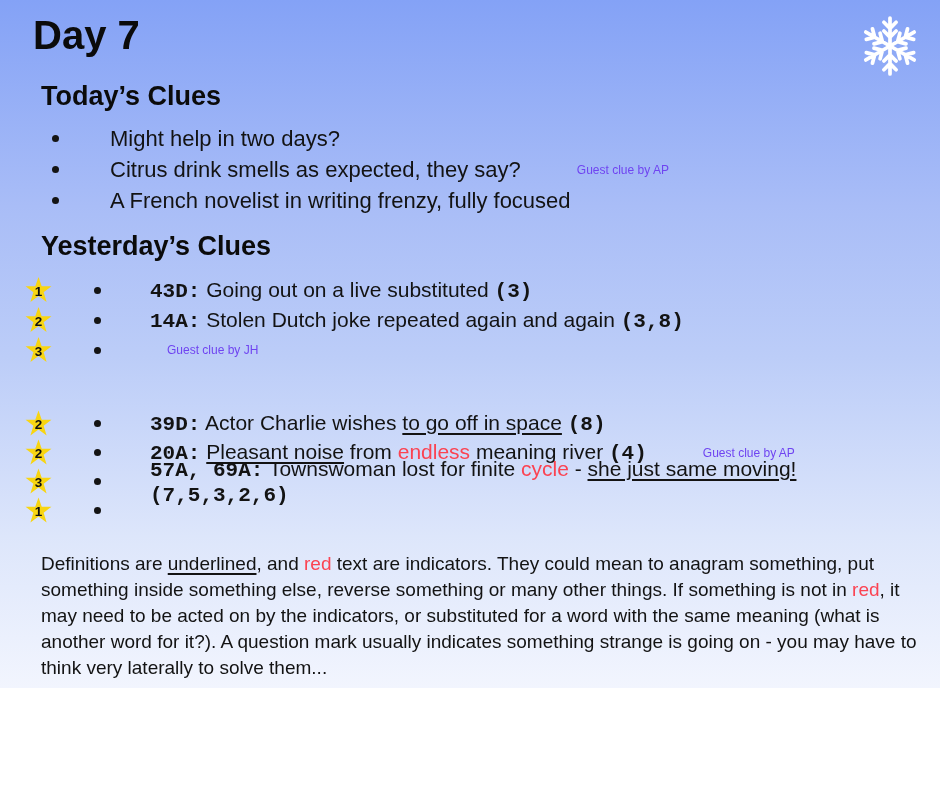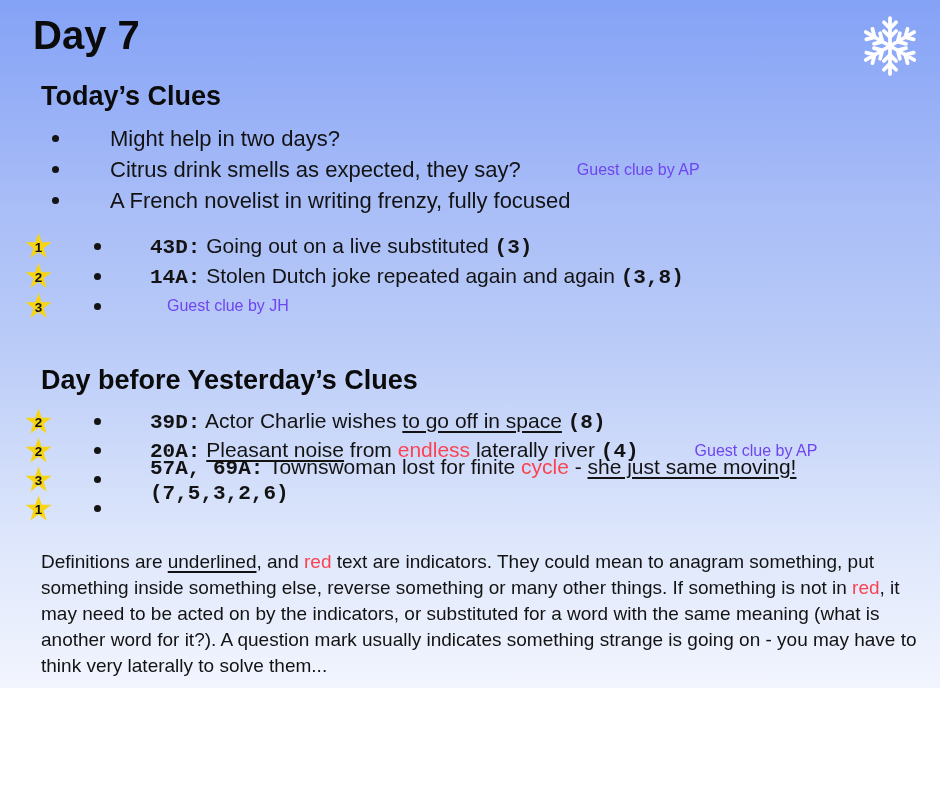--- a/index.html
+++ b/index.html
@@ -79,21 +79,21 @@
     margin-right:12px;
   }
   .star + .bullet{margin-right:10px;}
   .clue-text{white-space:pre-wrap;}
   .s-p{font-weight:400;}
   .s-b{font-weight:700;font-family:Liberation Mono, monospace;}
   .s-u{text-decoration:underline;text-underline-offset:3px;text-decoration-thickness:1.5px;}
   .s-r{color:var(--red);}
   .guest{
     color:var(--purple);
-    font-size:16px;
+    font-size:12px;
     margin-left:17px;
     white-space:nowrap;
   }
   .footnote{
     margin-top:26px;
     padding-left:8px;
     width:876px;
     font-size:19px;
     line-height:26px;
     white-space:normal;
@@ -142,51 +142,51 @@
           <span class="guest">Guest clue by AP</span>
         </div>
         <div class="clue-row">
           <span class="bullet"></span>
           <span class="clue-text"><span class="s-p">A French novelist in writing frenzy, fully focused</span></span>
         </div>
       </div>
   </section>
 
   <section class="sec-yesterday">
+    <h2 class="section-heading">Yesterday’s Clues</h2>
     <div class="clue-list">
         <div class="clue-row">
           <span class="star">1</span>
           <span class="bullet"></span>
           <span class="clue-text"><span class="s-b">43D:</span><span class="s-p"> Going out on a live substituted </span><span class="s-b">(3)</span></span>
         </div>
         <div class="clue-row">
           <span class="star">2</span>
           <span class="bullet"></span>
           <span class="clue-text"><span class="s-b">14A:</span><span class="s-p"> Stolen Dutch joke repeated again and again </span><span class="s-b">(3,8)</span></span>
         </div>
         <div class="clue-row">
           <span class="star">3</span>
           <span class="bullet"></span>
           <span class="guest">Guest clue by JH</span>
         </div>
       </div>
   </section>
 
   <section class="sec-daybefore">
-    <h2 class="section-heading">Day before Yesterday’s Clues</h2>
     <div class="clue-list">
         <div class="clue-row">
           <span class="star">2</span>
           <span class="bullet"></span>
           <span class="clue-text"><span class="s-b">39D:</span><span class="s-p"> Actor Charlie wishes </span><span class="s-u">to go off in space</span><span class="s-p"> </span><span class="s-b">(8)</span></span>
         </div>
         <div class="clue-row">
           <span class="star">2</span>
           <span class="bullet"></span>
-          <span class="clue-text"><span class="s-b">20A:</span><span class="s-p"> </span><span class="s-u">Pleasant noise</span><span class="s-p"> from </span><span class="s-r">endless</span><span class="s-p"> laterally river </span><span class="s-b">(4)</span></span>
+          <span class="clue-text"><span class="s-b">20A:</span><span class="s-p"> </span><span class="s-u">Pleasant noise</span><span class="s-p"> from </span><span class="s-r">endless</span><span class="s-p"> meaning river </span><span class="s-b">(4)</span></span>
           <span class="guest">Guest clue by AP</span>
         </div>
         <div class="clue-row">
           <span class="star">3</span>
           <span class="bullet"></span>
           <span class="clue-text"><span class="s-b">57A, 69A:</span><span class="s-p"> Townswoman lost for finite </span><span class="s-r">cycle</span><span class="s-p"> - </span><span class="s-u">she just same moving!</span><span class="s-p"> </span><span class="s-b">(7,5,3,2,6)</span></span>
         </div>
         <div class="clue-row">
           <span class="star">1</span>
           <span class="bullet"></span>

